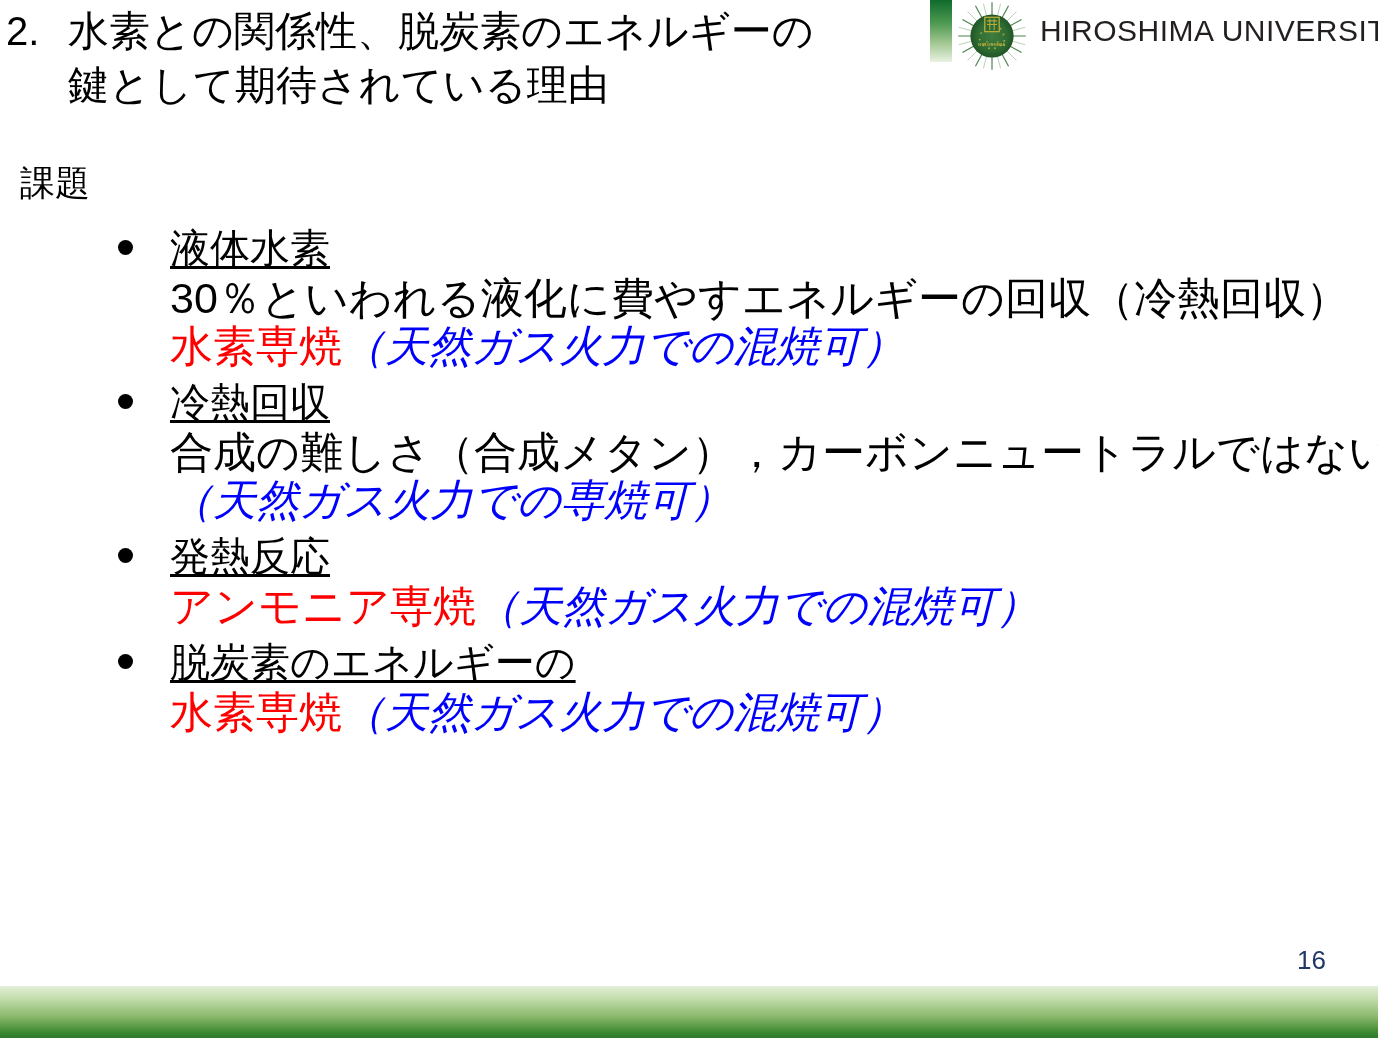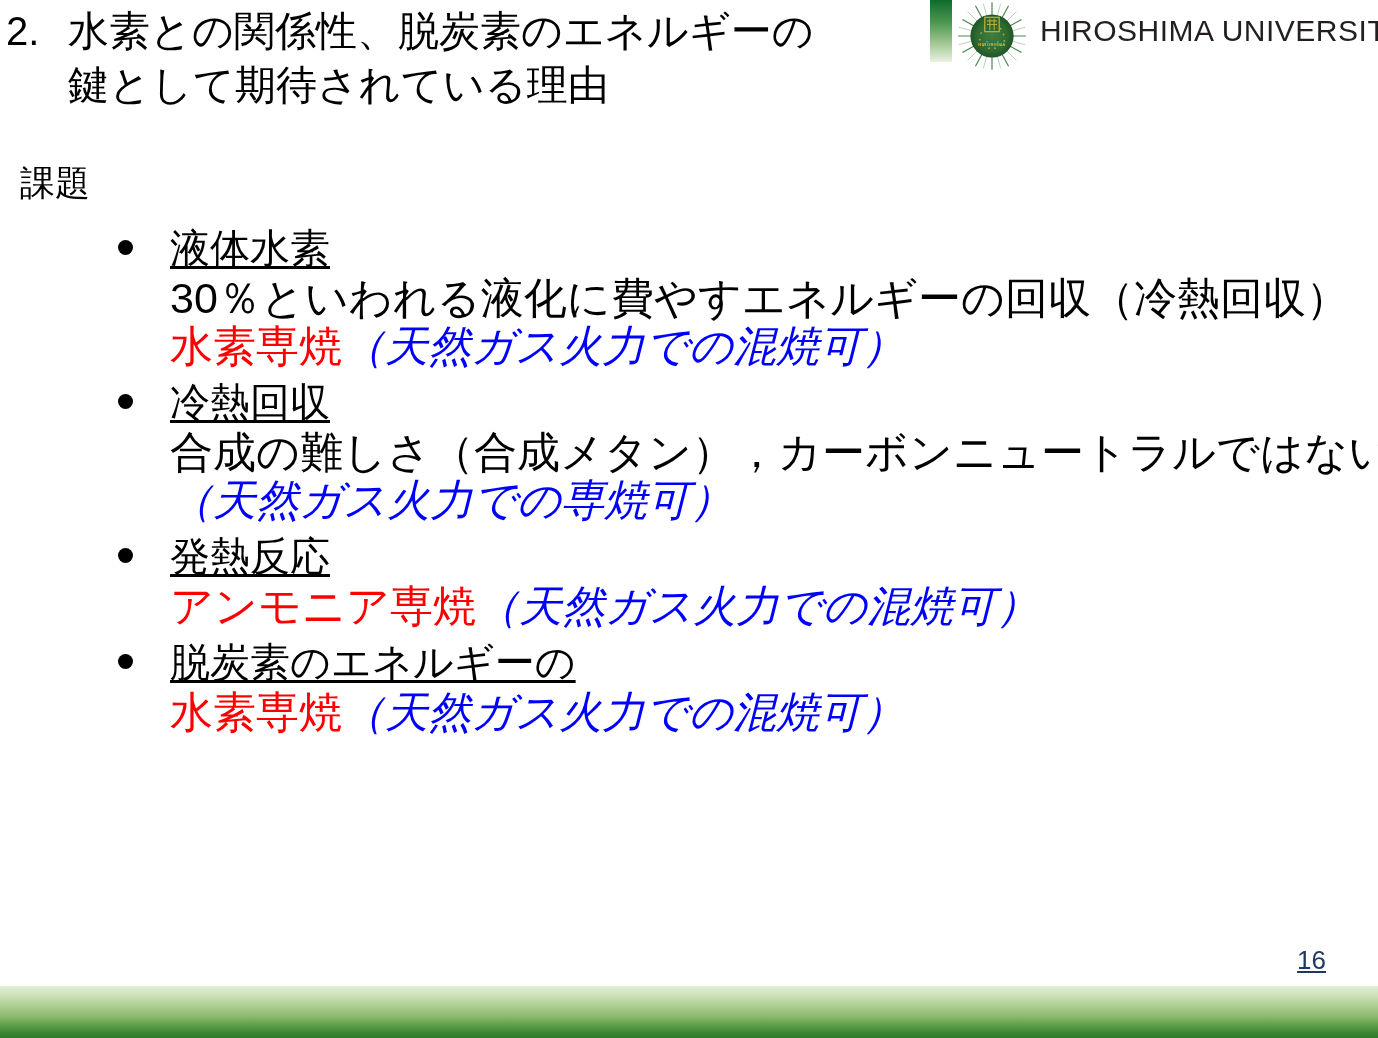--- a/index.html
+++ b/index.html
@@ -130,21 +130,20 @@
   .seg-blue  { color: #0000ff; font-style: italic; }
   .seg-black { color: #000000; }
 
   
   .page-number {
     position: absolute;
     right: 52px;
     bottom: 62px;
     font-size: 26px;
     color: #1f3864;
-    text-decoration: underline;
   }
   .footer-bar {
     position: absolute;
     left: 0;
     bottom: 0;
     width: 100%;
     height: 52px;
     background: linear-gradient(to bottom, #e3efd8 0%, #c6dfb0 22%, #8cba6e 58%, #3f8a33 88%, #2d7a2d 100%);
   }
 </style>

